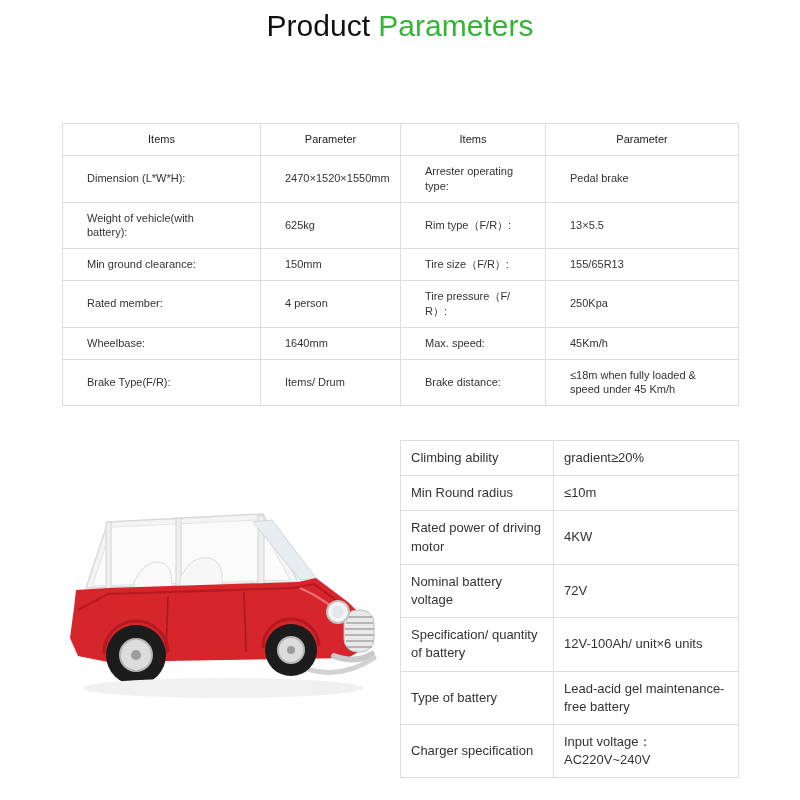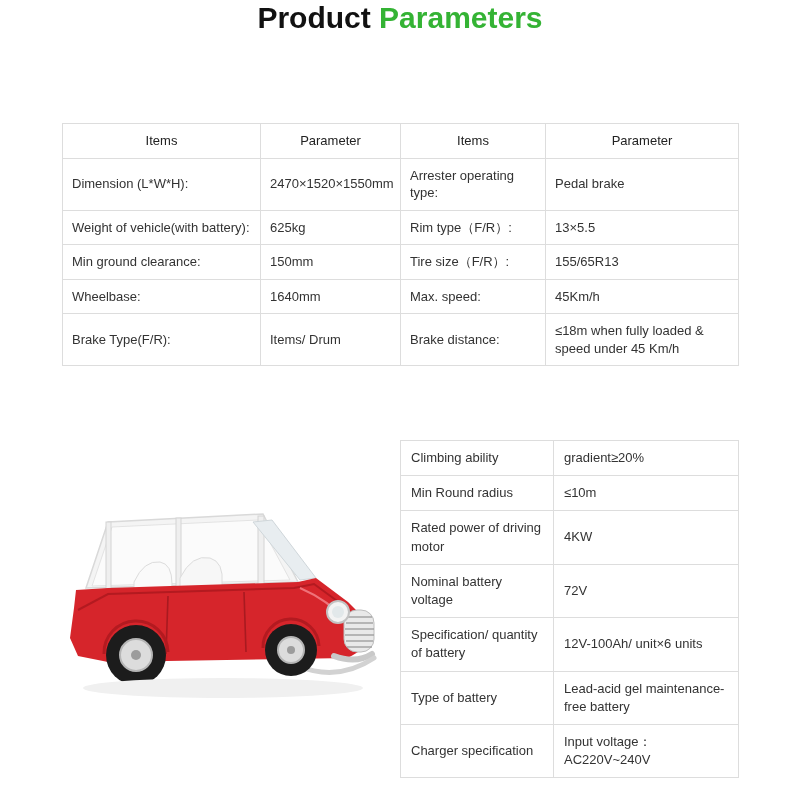--- a/index.html
+++ b/index.html
@@ -17,21 +17,22 @@
   }
   .page {
     width: 800px;
     height: 800px;
     position: relative;
     box-sizing: border-box;
   }
   .title {
     text-align: center;
     font-size: 30px;
-    font-weight: bold;
+    font-weight: normal;
+    padding-top: 8px;
     letter-spacing: 0px;
     line-height: 1.2;
   }
   .title .word-dark { color: #111111; }
   .title .word-green { color: #34b334; }
   .subtitle {
     text-align: center;
     font-size: 15.5px;
     color: #3a3a3a;
     line-height: 1.55;
@@ -44,23 +45,23 @@
   }
   .t1 {
     position: absolute;
     left: 62px;
     top: 123px;
     width: 676px;
     border: 1px solid #dddddd;
   }
   .t1 th, .t1 td {
     border: 1px solid #dddddd;
-    font-size: 13px;
+    font-size: 11px;
     font-weight: normal;
-    padding: 8px 9px;
+    padding: 8px 24px;
     vertical-align: middle;
     color: #333333;
     line-height: 1.35;
   }
   .t1 thead th {
     text-align: center;
     height: 14px;
     color: #222222;
   }
   .t1 td.label { text-align: left; }
@@ -133,20 +134,26 @@
         <td class="label">Weight of vehicle(with battery):</td>
         <td class="value">625kg</td>
         <td class="label">Rim type（F/R）:</td>
         <td class="value">13×5.5</td>
       </tr>
       <tr>
         <td class="label">Min ground clearance:</td>
         <td class="value">150mm</td>
         <td class="label">Tire size（F/R）:</td>
         <td class="value">155/65R13</td>
+      </tr>
+      <tr>
+        <td class="label">Rated member:</td>
+        <td class="value">4 person</td>
+        <td class="label">Tire pressure（F/ R）:</td>
+        <td class="value">250Kpa</td>
       </tr>
       <tr>
         <td class="label">Wheelbase:</td>
         <td class="value">1640mm</td>
         <td class="label">Max. speed:</td>
         <td class="value">45Km/h</td>
       </tr>
       <tr>
         <td class="label">Brake Type(F/R):</td>
         <td class="value">Items/ Drum</td>

